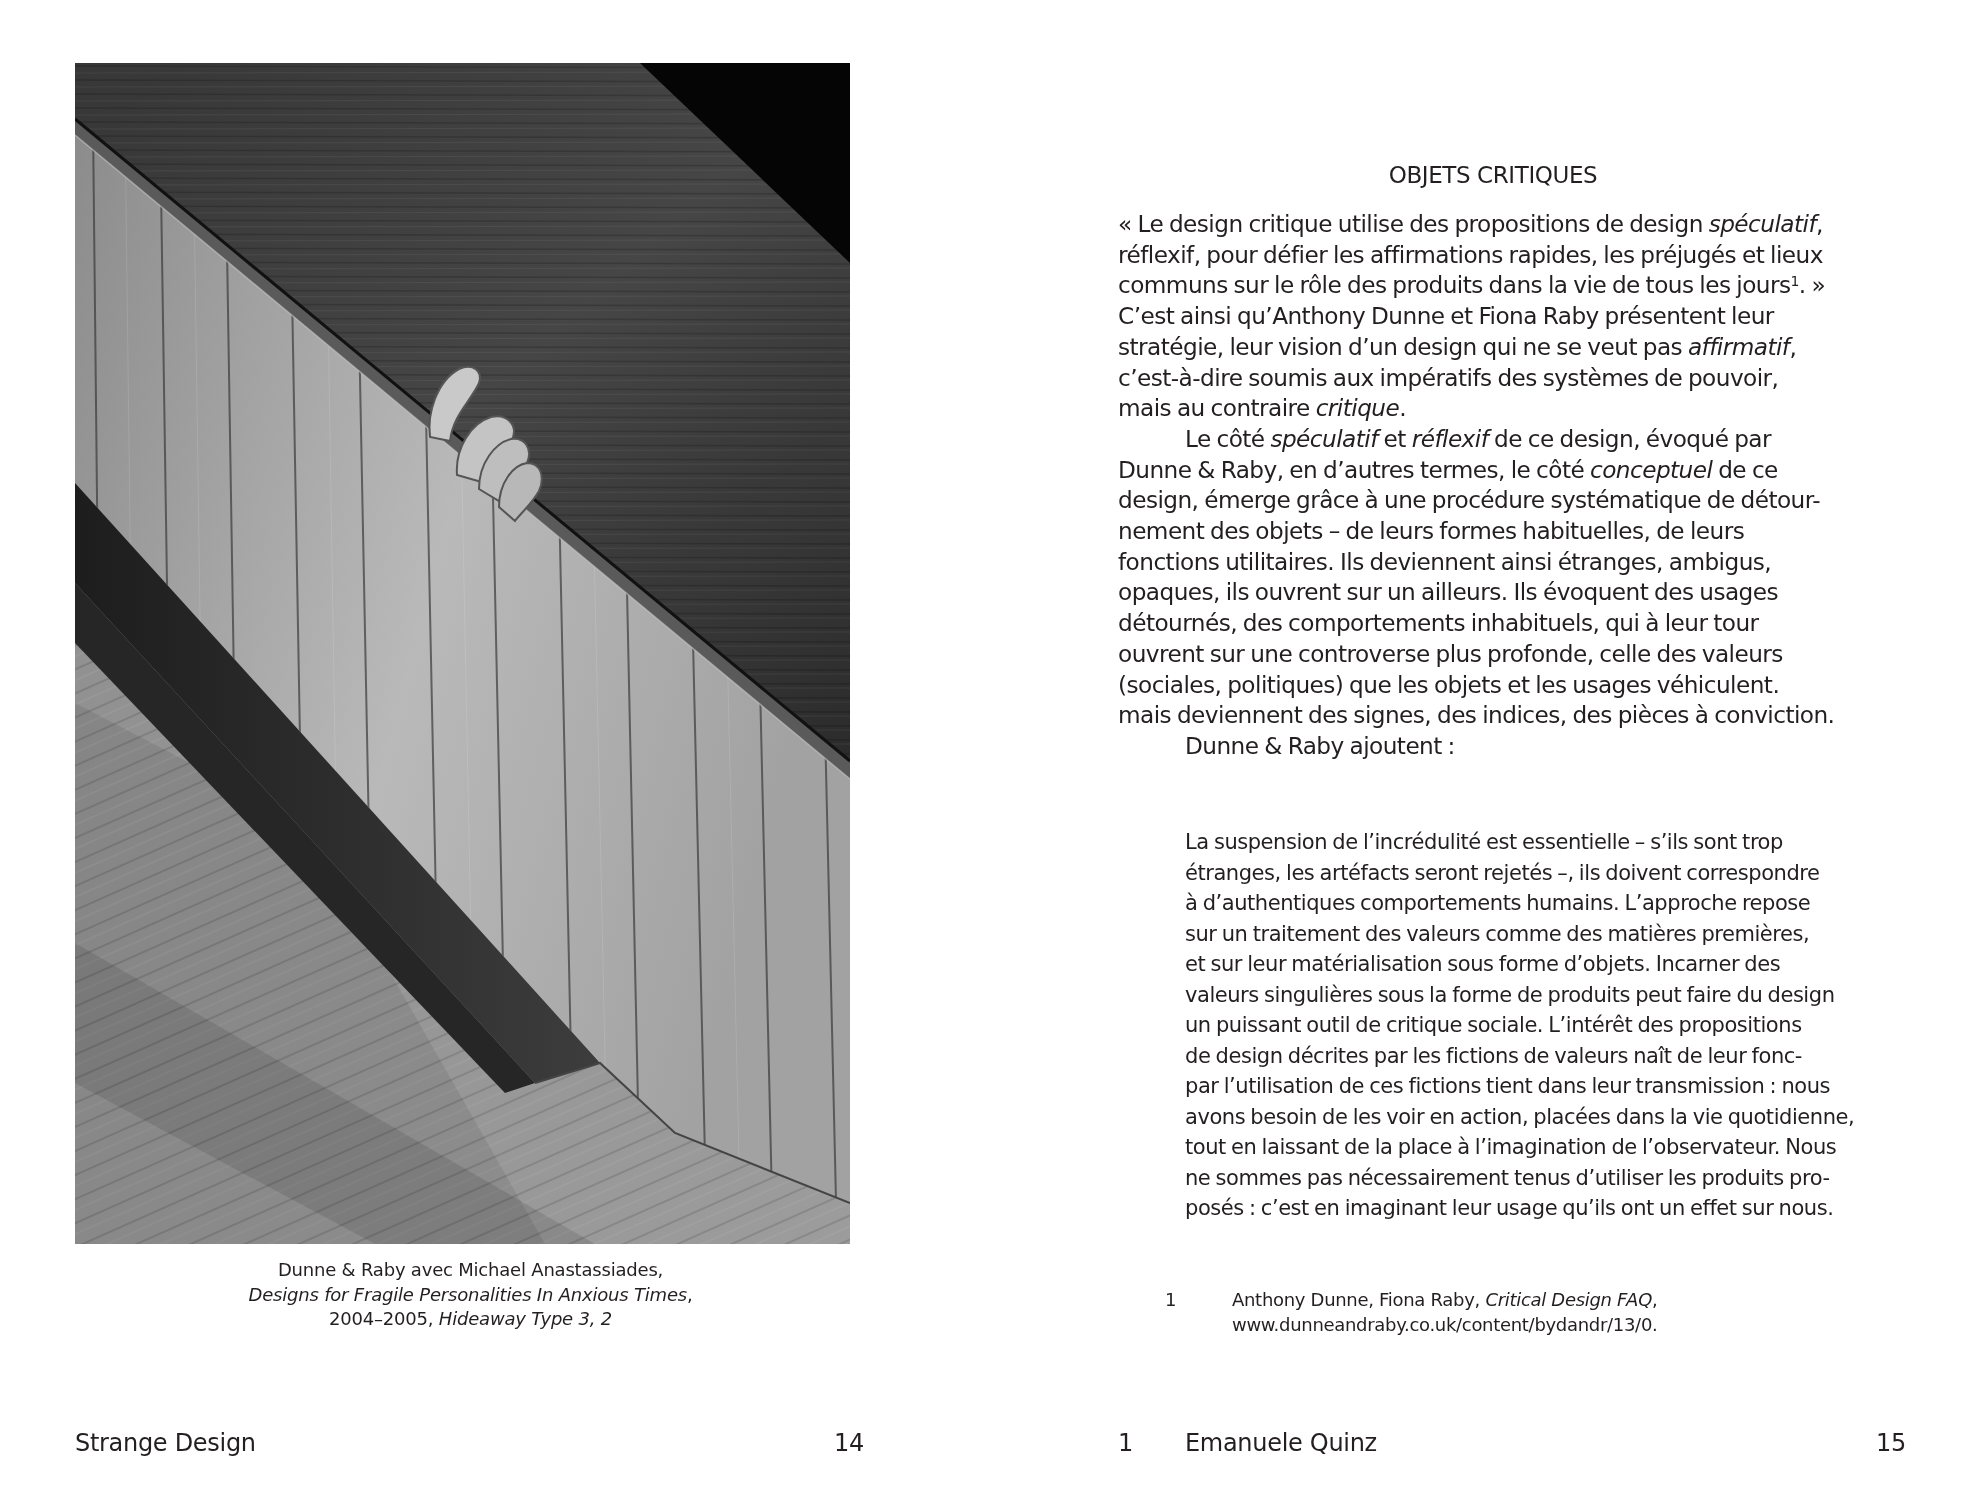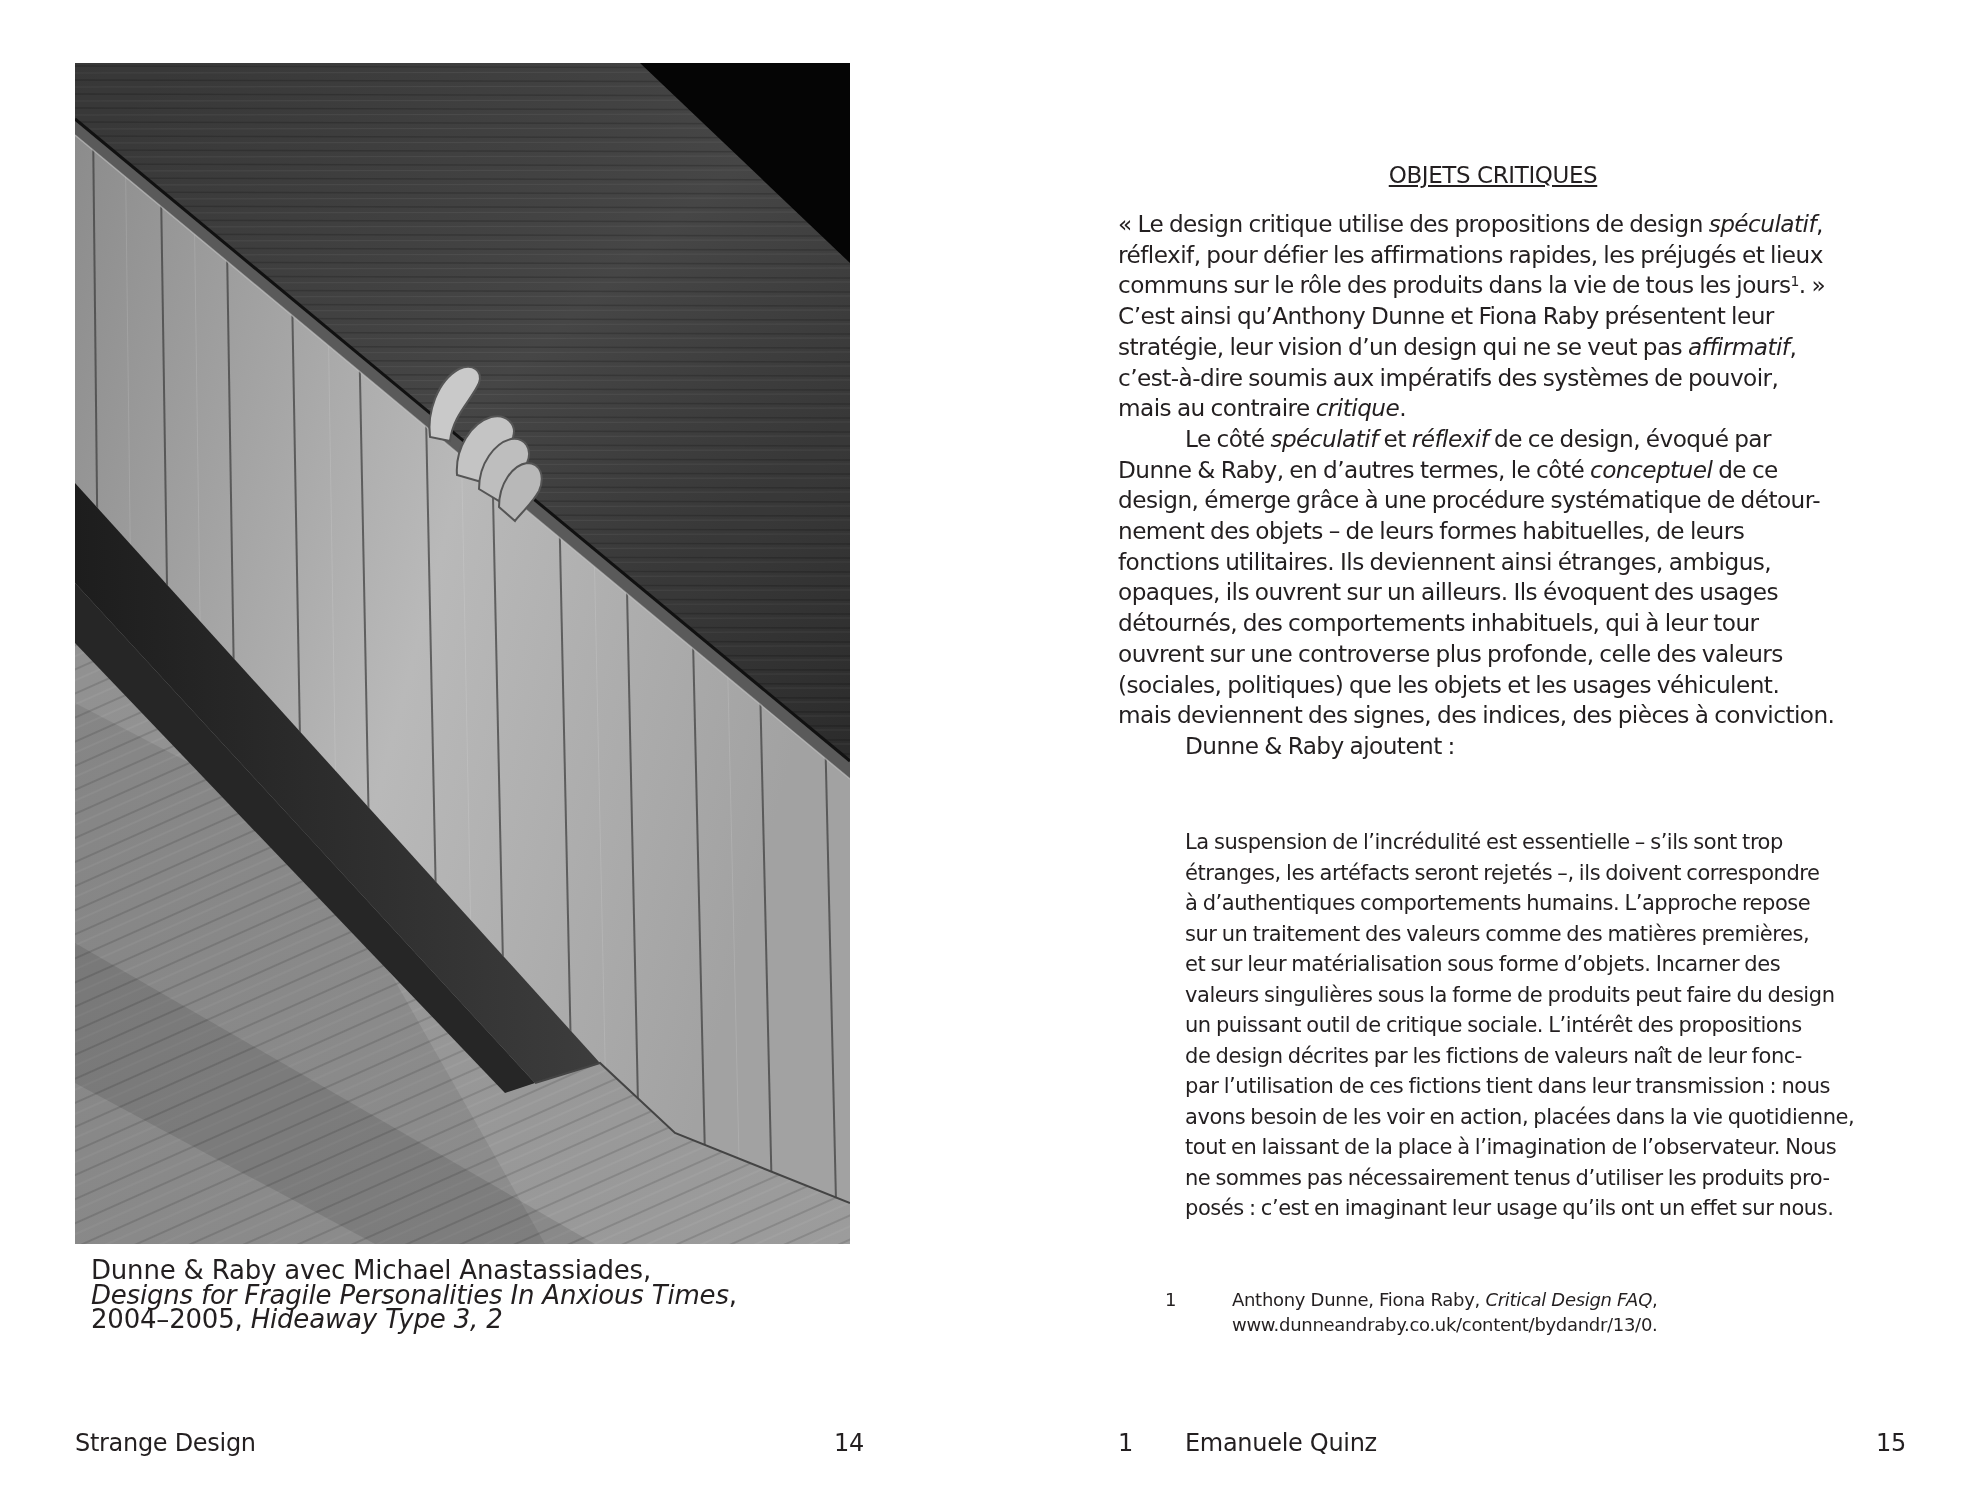--- a/index.html
+++ b/index.html
@@ -6,33 +6,33 @@
   body { width: 1968px; height: 1496px; position: relative; overflow: hidden;
          font-family: "DejaVu Sans", sans-serif; color: #231f20; }
   .page { position: absolute; top: 0; height: 1496px; }
   .page-left { left: 0; width: 984px; }
   .page-right { left: 984px; width: 984px; }
 
   .photo { position: absolute; left: 75px; top: 63px; width: 775px; height: 1181px;
            overflow: hidden; background: #777; }
   .photo svg { display: block; width: 100%; height: 100%; }
 
-  .caption { position: absolute; left: 91px; top: 1258px; width: 775px;
-             text-align: left; font-size: 26px; line-height: 24.5px; letter-spacing: -0.2px; }
+  .caption { position: absolute; left: 83px; top: 1258px; width: 775px;
+             text-align: center; font-size: 18px; line-height: 24.5px; letter-spacing: -0.2px; }
   .caption i { }
 
   .folio { position: absolute; top: 1428px; font-size: 24px; line-height: 30px; letter-spacing: -0.3px; }
   .folio-title-left { left: 75px; }
   .folio-num-left { left: 834px; }
   .folio-chap { left: 134px; }
   .folio-author { left: 201px; }
   .folio-num-right { left: 880px; margin-left: 12px; }
 
   .section-title { position: absolute; left: 134px; width: 750px; top: 160px;
-                   text-align: center; font-size: 23px; line-height: 30px; letter-spacing: -0.4px; text-decoration: underline; }
+                   text-align: center; font-size: 23px; line-height: 30px; letter-spacing: -0.4px; }
 
   .body-text { position: absolute; left: 134px; top: 209px; width: 790px;
                font-size: 23.2px; line-height: 30.7px; letter-spacing: -0.55px; word-spacing: -1px; }
   .body-text .line { display: block; white-space: nowrap; }
   .body-text .indent { padding-left: 67px; }
   .body-text i { font-style: italic; }
   .body-text sup { font-size: 14px; vertical-align: 7px; line-height: 0; }
 
   .blockquote { position: absolute; left: 201px; top: 827px; width: 660px;
                 font-size: 21px; line-height: 30.5px; letter-spacing: -0.45px; word-spacing: -1px; }

